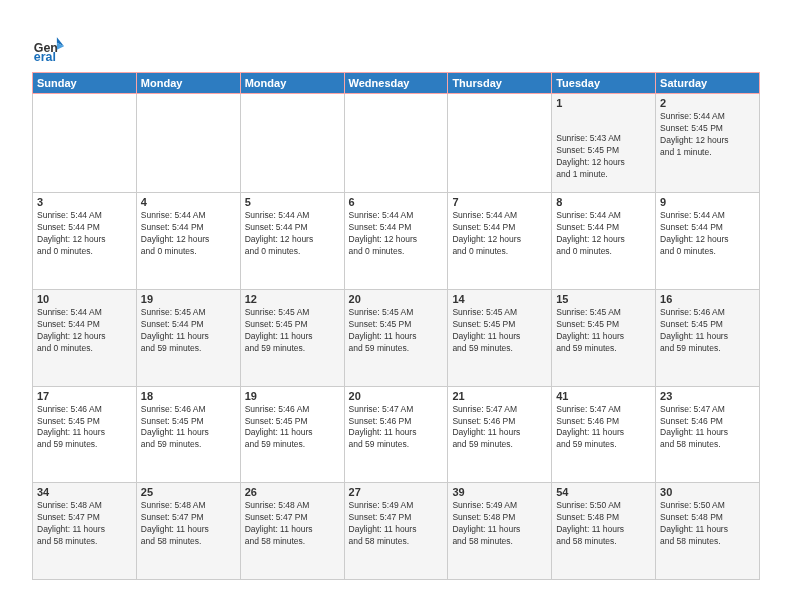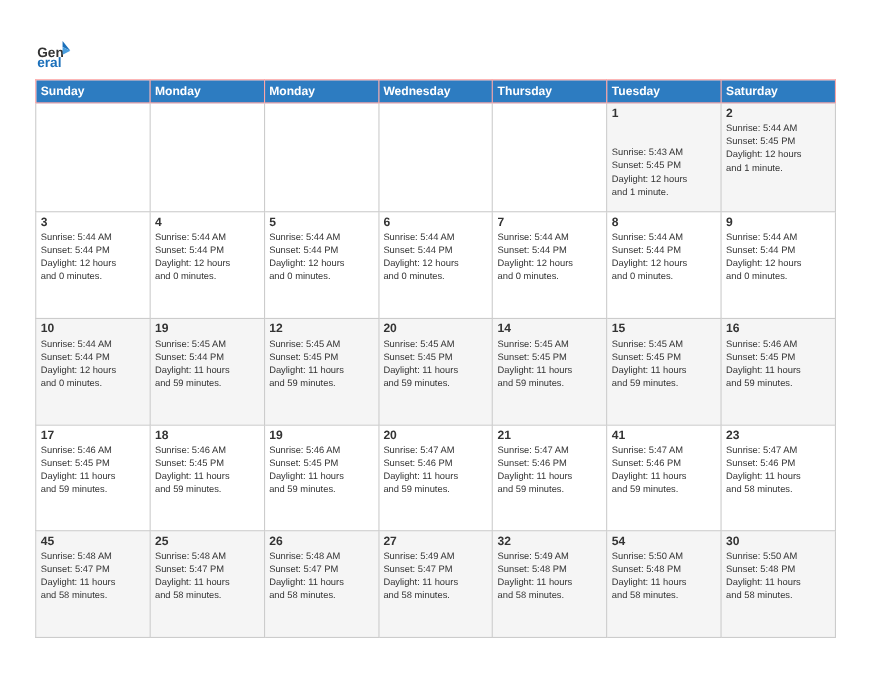--- a/index.html
+++ b/index.html
@@ -290,21 +290,21 @@
           <td>
             <span class="day-num">23</span>
             <div class="day-info" style="white-space: pre-line;">Sunrise: 5:47 AM
 Sunset: 5:46 PM
 Daylight: 11 hours
 and 58 minutes.</div>
           </td>
         </tr>
         <tr>
           <td>
-            <span class="day-num">45</span>
+            <span class="day-num">34</span>
             <div class="day-info" style="white-space: pre-line;">Sunrise: 5:48 AM
 Sunset: 5:47 PM
 Daylight: 11 hours
 and 58 minutes.</div>
           </td>
           <td>
             <span class="day-num">25</span>
             <div class="day-info" style="white-space: pre-line;">Sunrise: 5:48 AM
 Sunset: 5:47 PM
 Daylight: 11 hours
@@ -318,21 +318,21 @@
 and 58 minutes.</div>
           </td>
           <td>
             <span class="day-num">27</span>
             <div class="day-info" style="white-space: pre-line;">Sunrise: 5:49 AM
 Sunset: 5:47 PM
 Daylight: 11 hours
 and 58 minutes.</div>
           </td>
           <td>
-            <span class="day-num">32</span>
+            <span class="day-num">39</span>
             <div class="day-info" style="white-space: pre-line;">Sunrise: 5:49 AM
 Sunset: 5:48 PM
 Daylight: 11 hours
 and 58 minutes.</div>
           </td>
           <td>
             <span class="day-num">54</span>
             <div class="day-info" style="white-space: pre-line;">Sunrise: 5:50 AM
 Sunset: 5:48 PM
 Daylight: 11 hours

